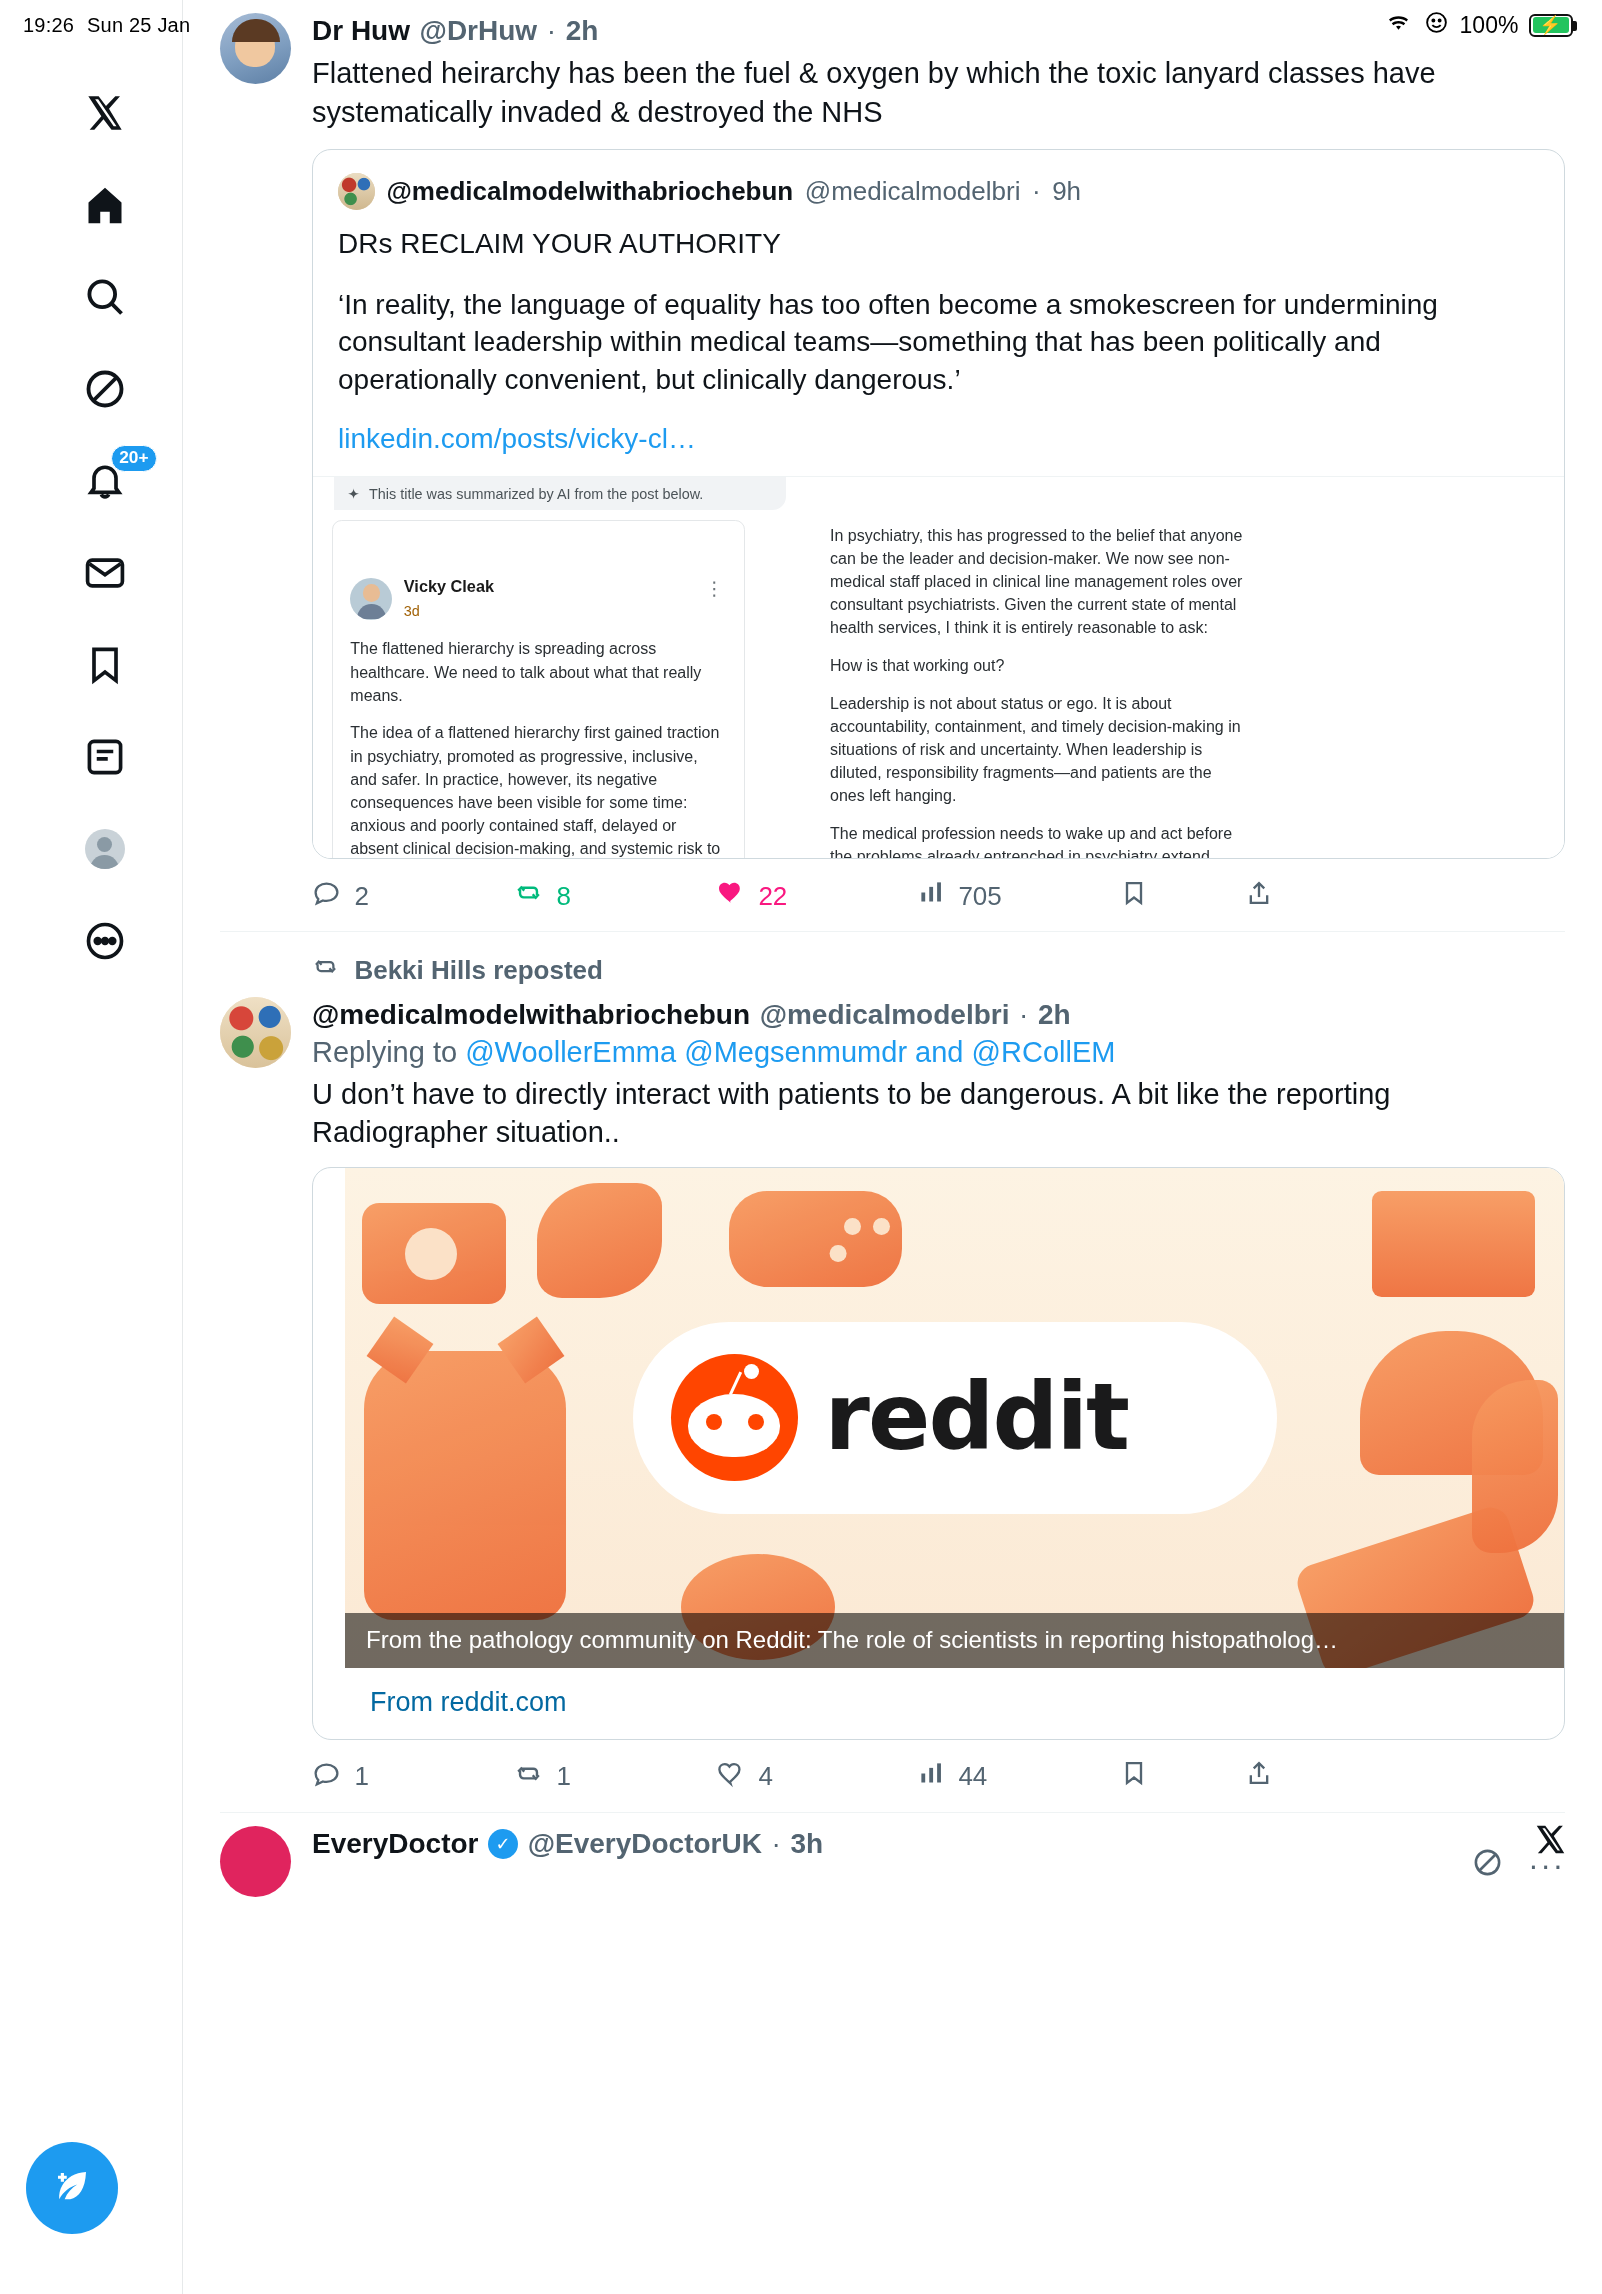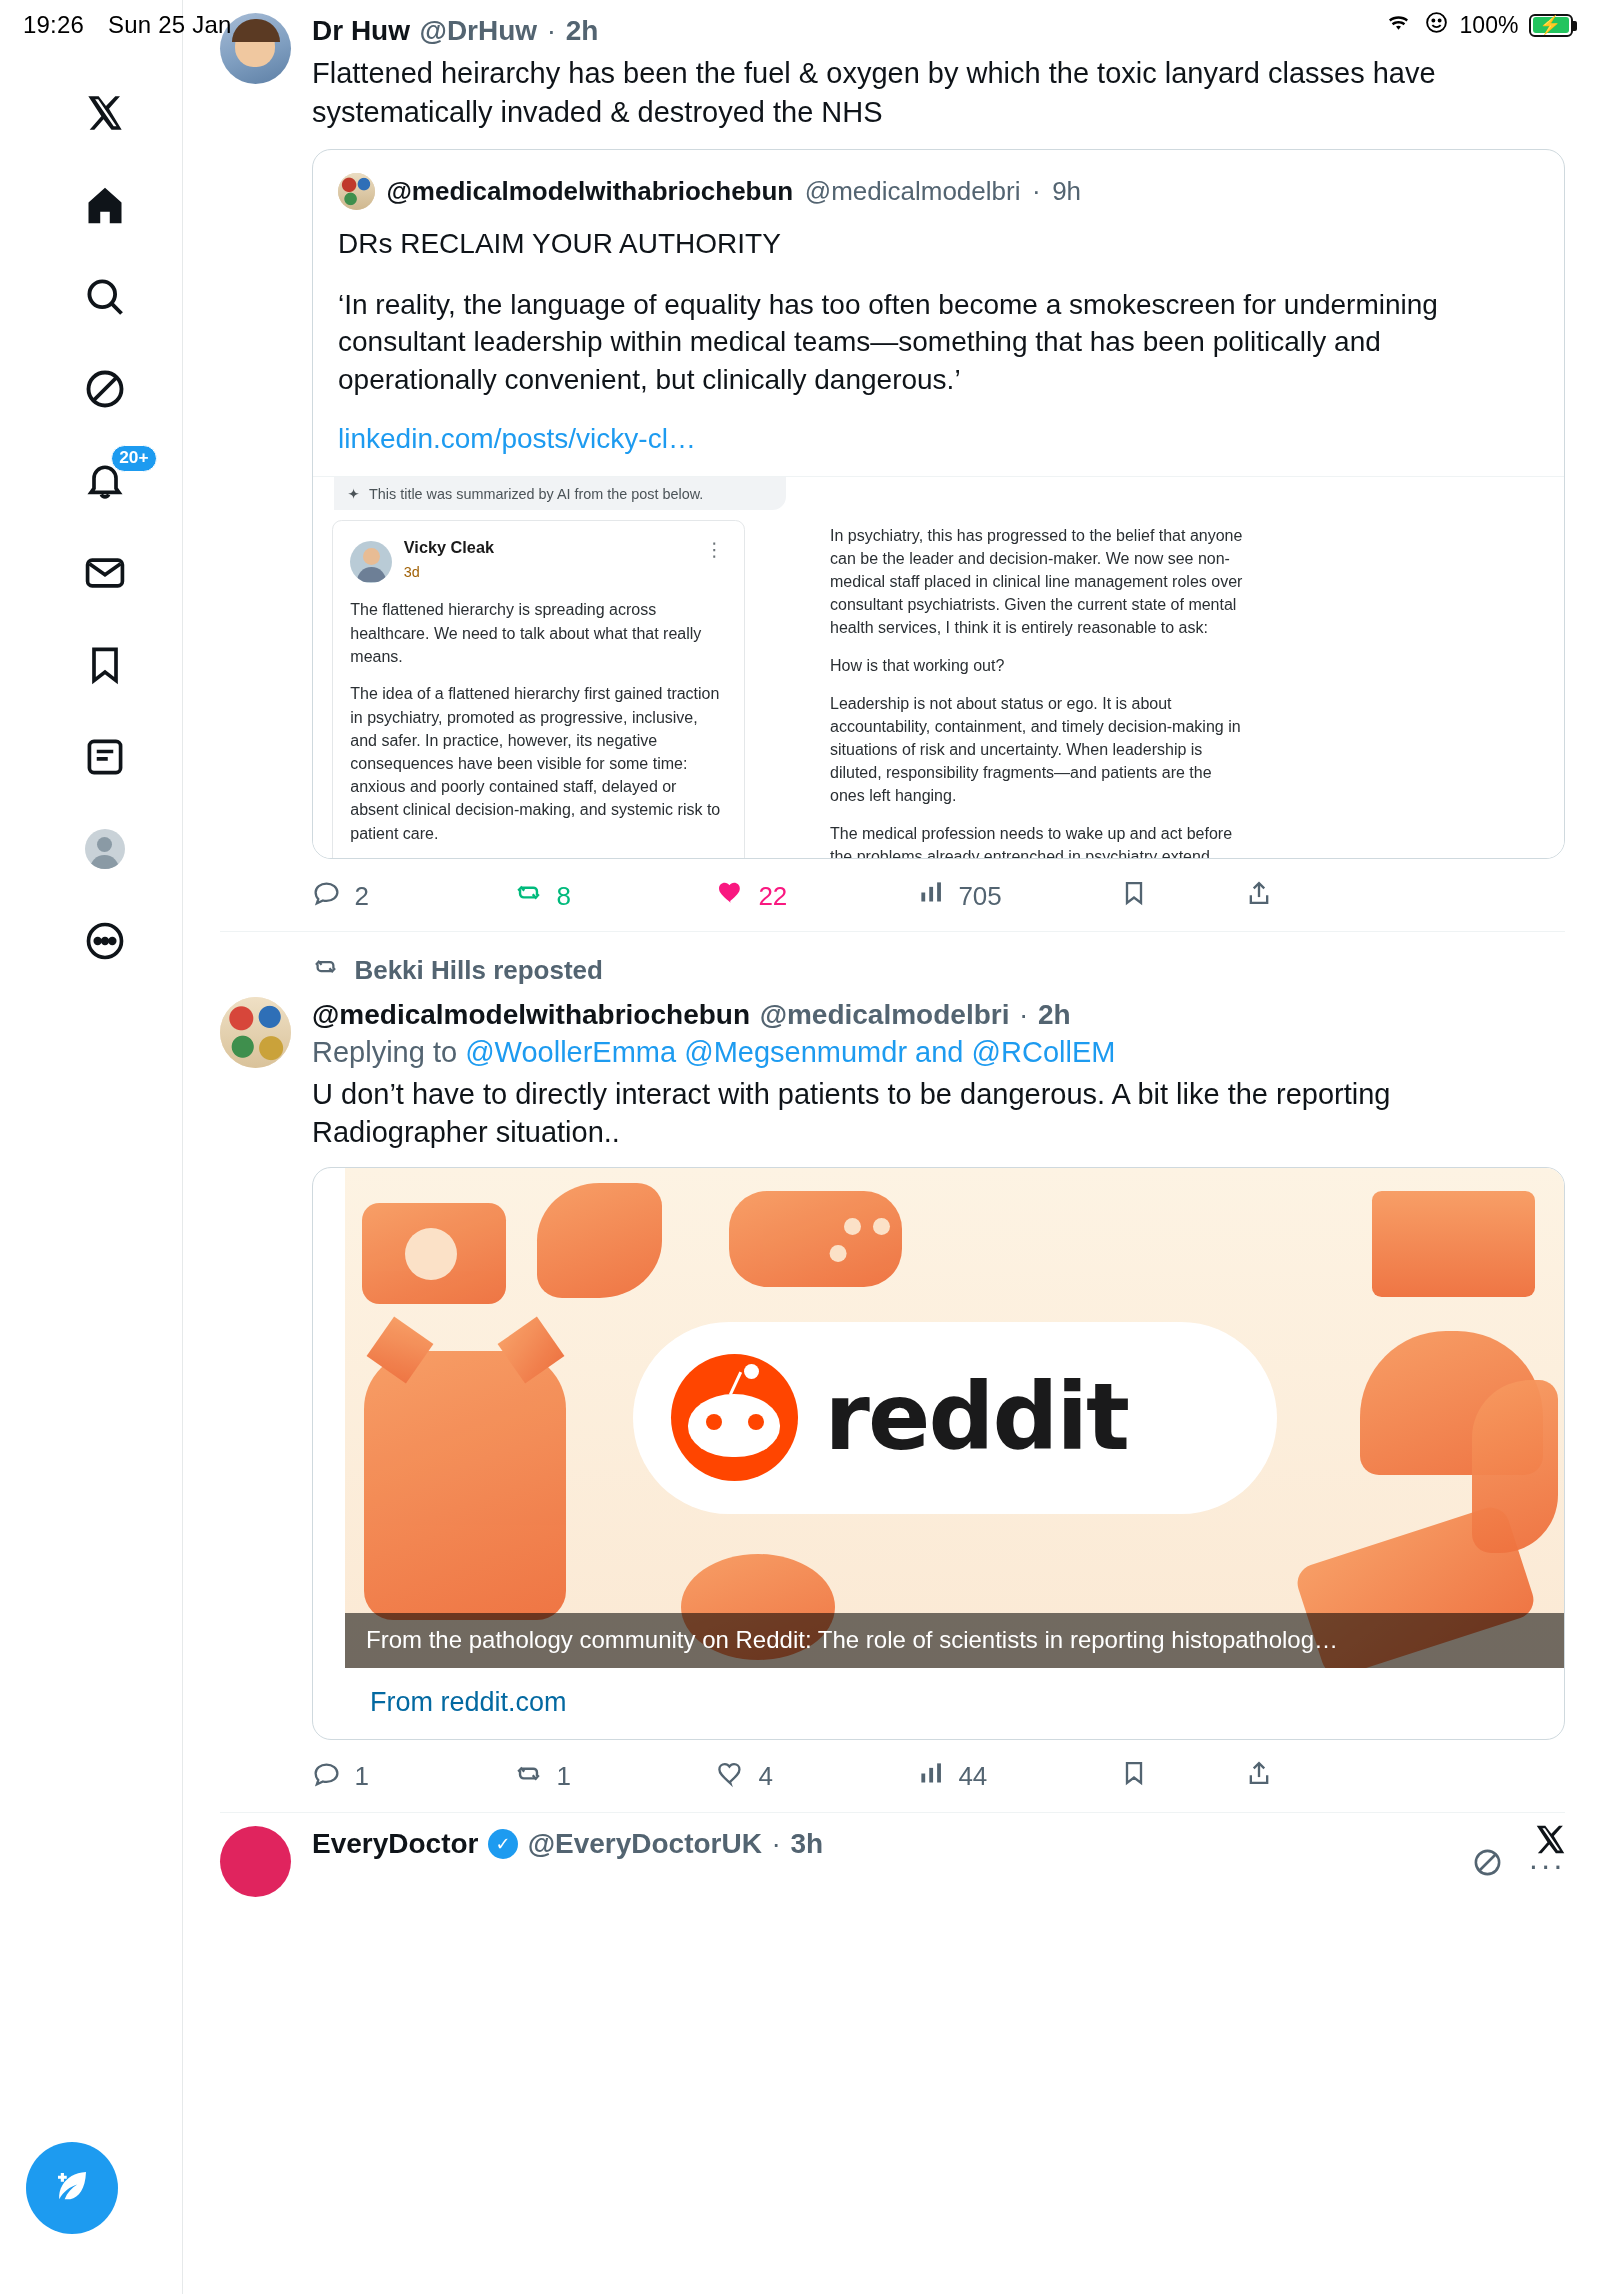--- a/index.html
+++ b/index.html
@@ -24,21 +24,21 @@
     width: 1602px;
     height: 50px;
     display: flex;
     align-items: center;
     justify-content: space-between;
     padding: 0 29px 0 23px;
     font-size: 24px;
     color: #000;
     z-index: 40;
   }
-  .status-left { display: flex; align-items: center; gap: 24px; font-size: 24px; letter-spacing: 0.2px;}
+  .status-left { display: flex; align-items: center; gap: 13px; font-size: 20px; letter-spacing: 0.2px;}
   .status-right { display: flex; align-items: center; gap: 10.6px; font-size: 23px;}
   .battery {
     width: 44px; height: 23px;
     border: 2.4px solid #111;
     border-radius: 5.8px;
     position: relative;
     display: inline-block;
   }
   .battery::after {
     content: "";
@@ -311,23 +311,24 @@
     margin-left: 85px;
     font-size: 16px;
     line-height: 1.45;
     color: #2a2f33;
     padding-top: 3.8px;
   }
   .shot-col-left p, .shot-col-right p { margin-bottom: 14.4px; }
   .li-author {
     display: flex;
     gap: 11.5px;
-    align-items: flex-end;
+    align-items: center;
     margin-bottom: 15.4px;
     position: relative;
+    margin-top: 39px;
   }
   .li-pic {
     width: 42px; height: 42px;
     border-radius: 50%;
     background: #b9cbd6;
     position: relative;
     overflow: hidden;
     flex: 0 0 42px;
   }
   .li-pic::before {

